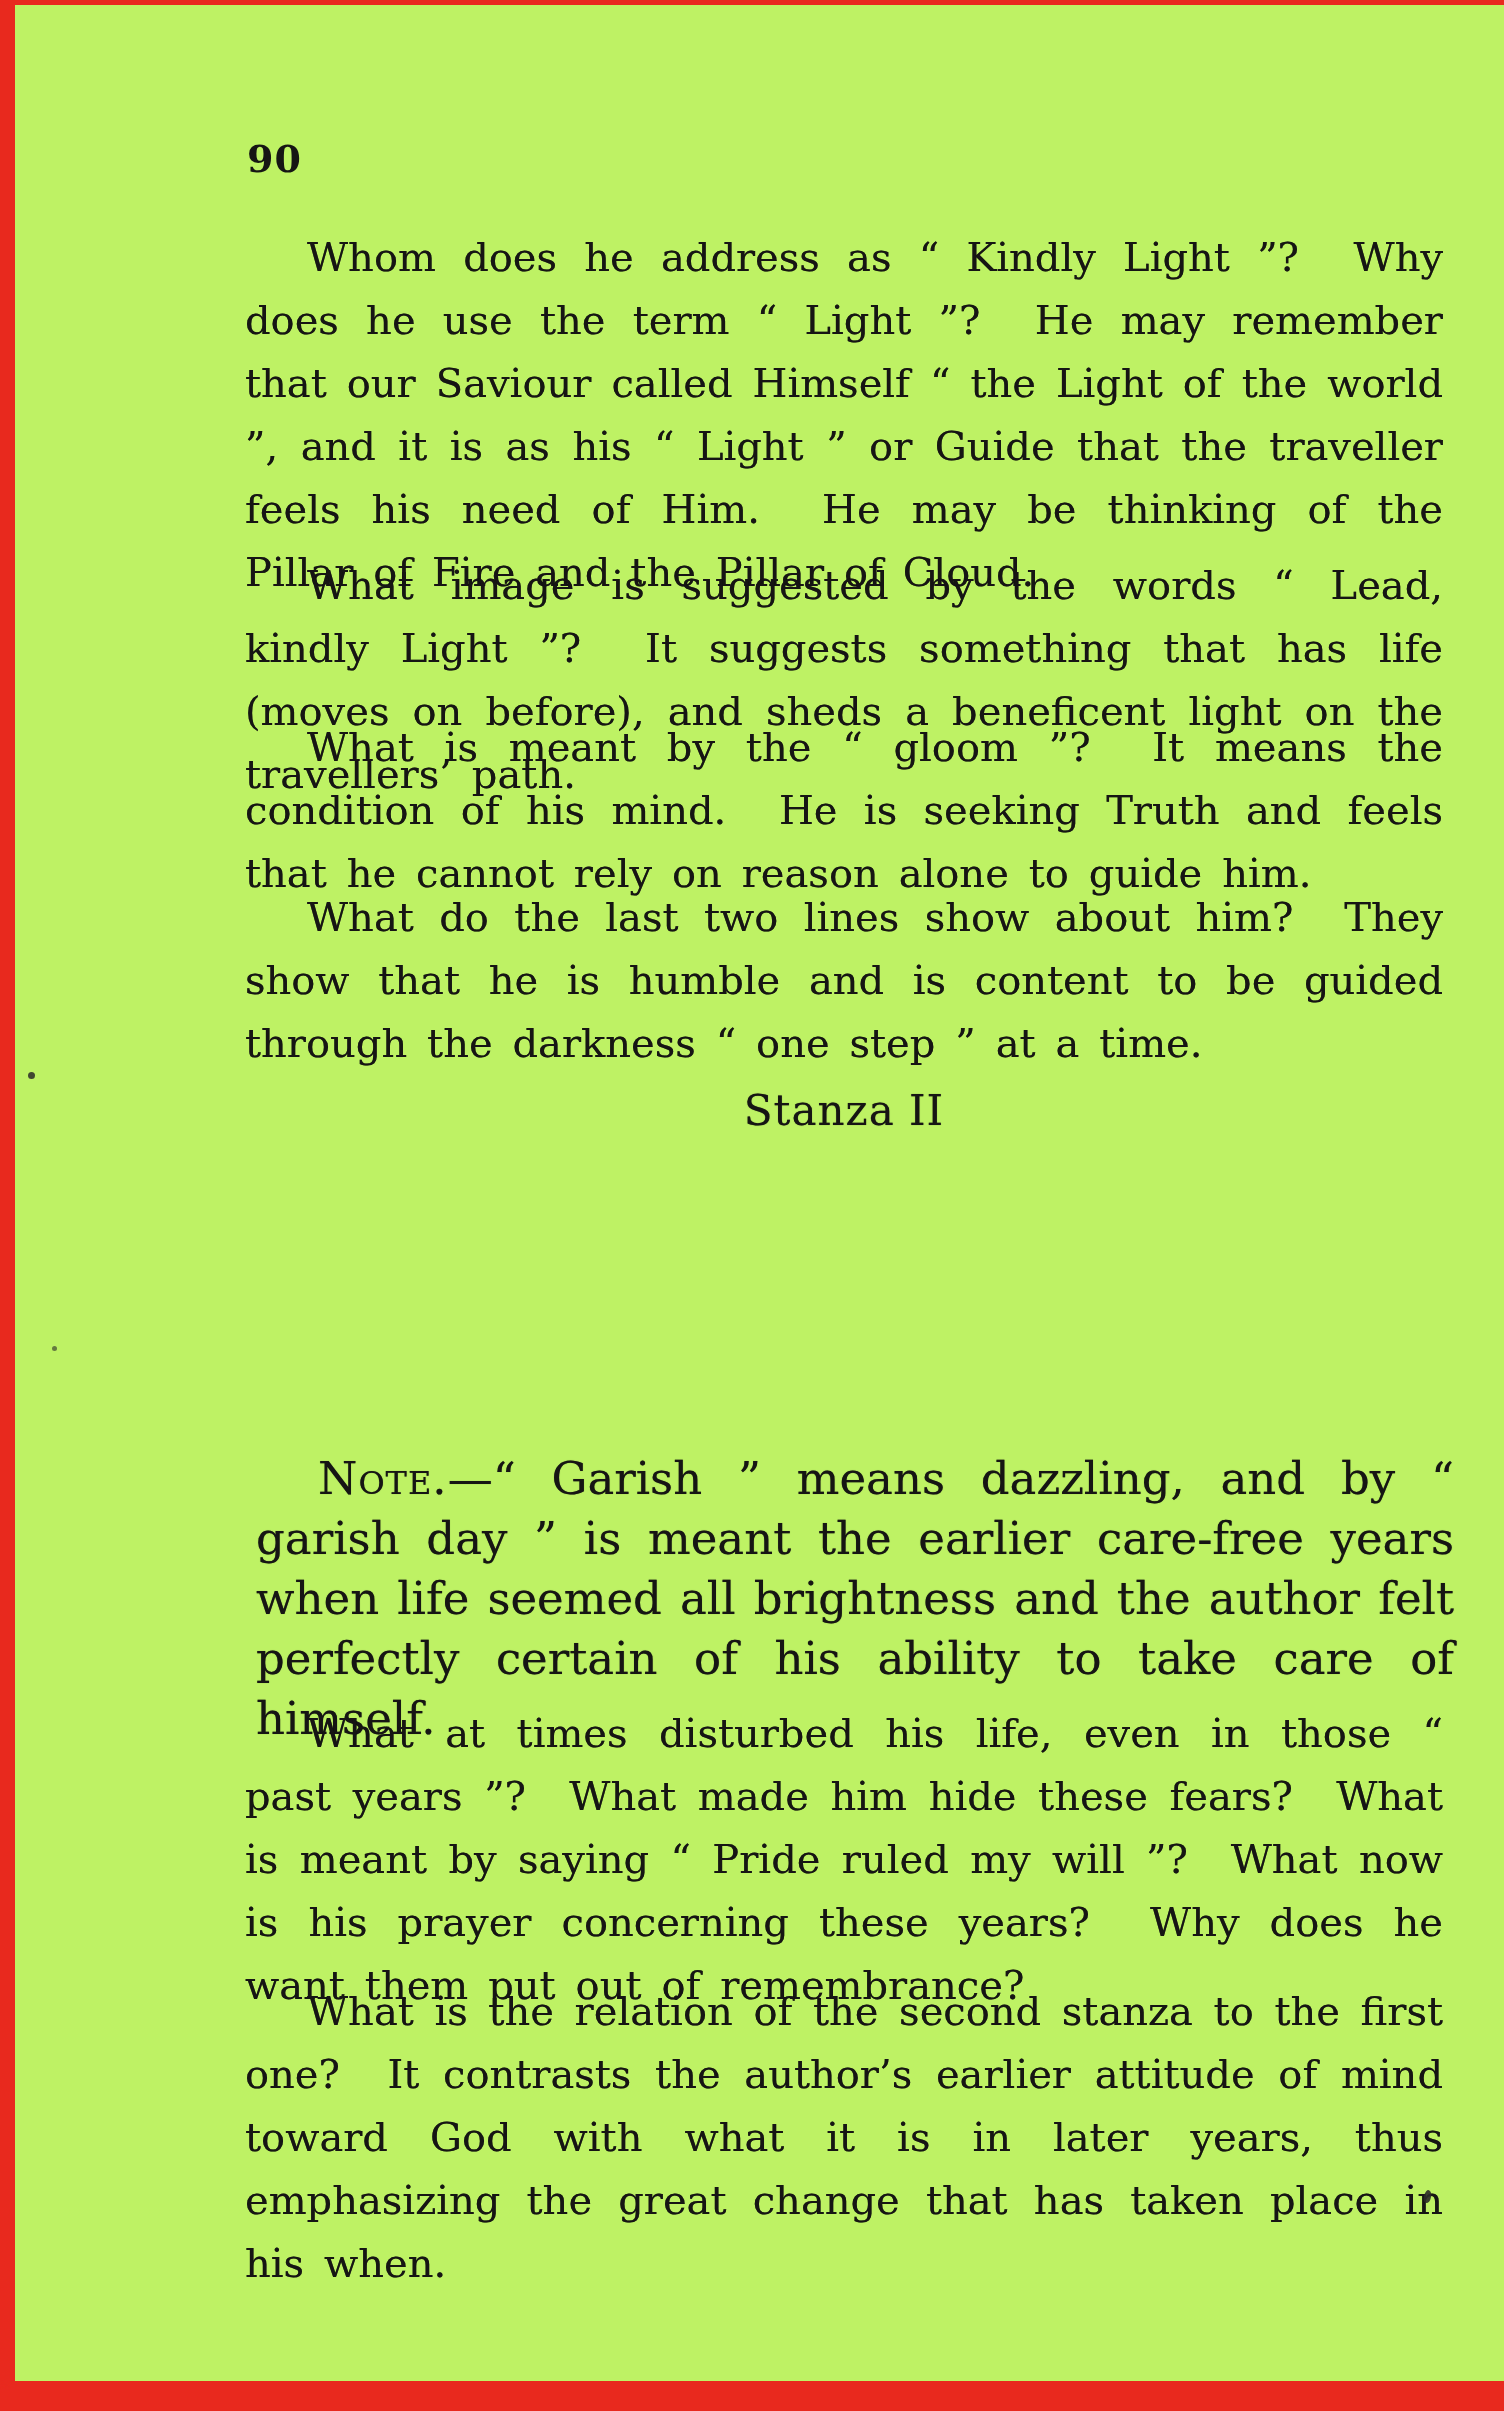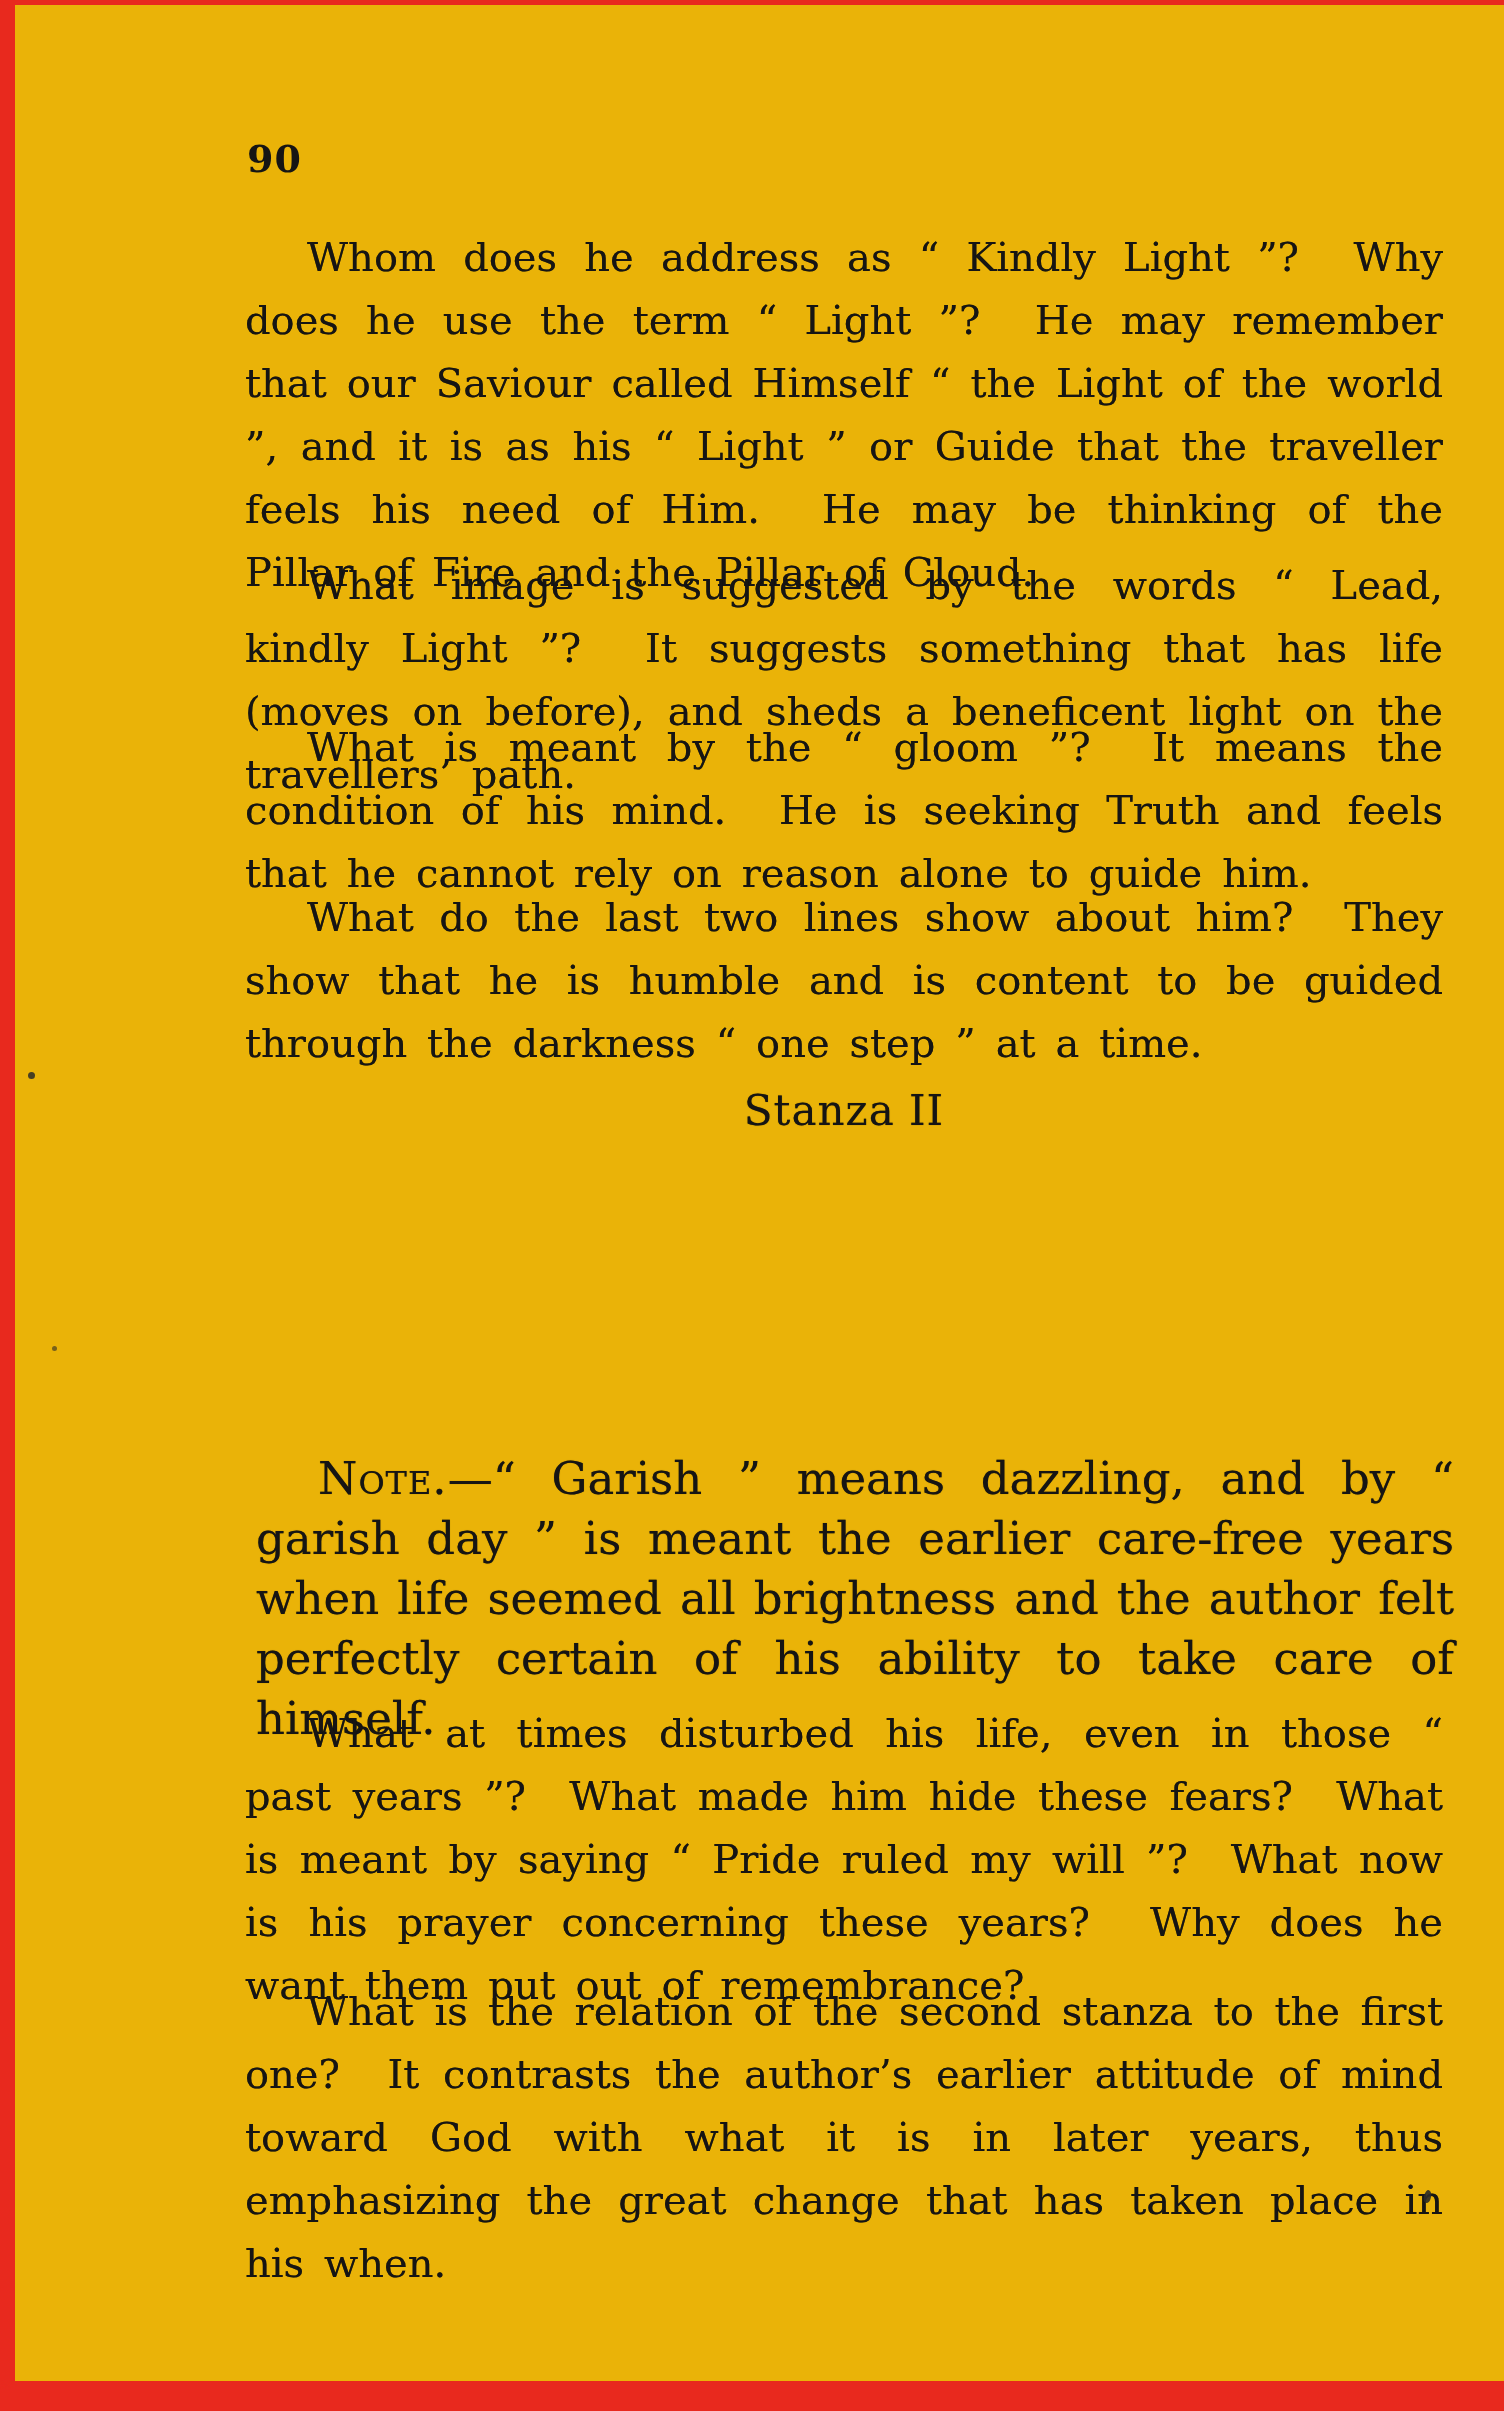--- a/index.html
+++ b/index.html
@@ -1,20 +1,20 @@
 <!DOCTYPE html>
 <html><head>
 <meta charset="utf-8">
 <style>
   html, body { margin: 0; padding: 0; background: #ffffff; }
   .page {
     position: relative;
     width: 1504px;
     height: 2411px;
-    background: #eab308;
+    background: #bef264;
     overflow: hidden;
     font-family: "DejaVu Serif", "Liberation Serif", serif;
     color: #161514;
   }
   
   .edge { position: absolute; background: #e8291e; }
   .edge-left   { left: 0; top: 0; width: 15px; height: 2411px; }
   .edge-top    { left: 0; top: 0; width: 1504px; height: 5px; }
   .edge-bottom { left: 0; top: 2381px; width: 1504px; height: 30px; }
 

